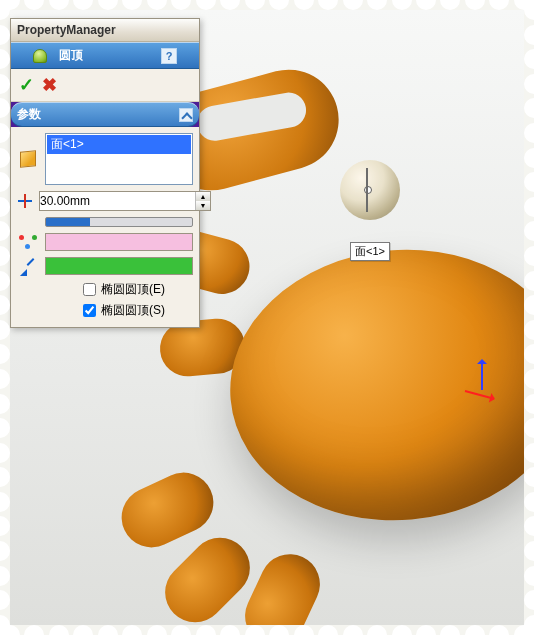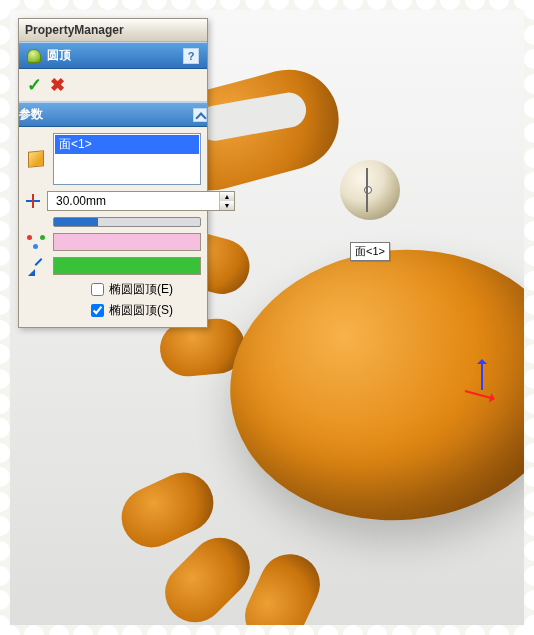--- a/index.html
+++ b/index.html
@@ -92,37 +92,37 @@
   .triad {
     position:absolute; left:455px; top:350px; width:40px; height:50px;
   }
   .triad .z { position:absolute; left:16px; top:0; width:2px; height:30px; background:#3040ff;}
   .triad .z::before { content:""; position:absolute; left:-4px; top:-6px; border:5px solid transparent; border-bottom-color:#3040ff;}
   .triad .x { position:absolute; left:0; top:30px; width:30px; height:2px; background:#ff2020; transform-origin:left center; transform:rotate(15deg);}
   .triad .x::after{content:"";position:absolute;right:-6px;top:-4px;border:5px solid transparent;border-left-color:#ff2020;}
 
   
   .panel {
-    position:absolute; left:18px; top:18px;
+    position:absolute; left:10px; top:18px;
     width:190px;
     background:#4c1d95;
     border:1px solid #9a9382;
     box-shadow:2px 2px 6px rgba(0,0,0,.25);
     z-index:50;
   }
   .pm-title {
     background: linear-gradient(#fdfdfb,#e4ded2 60%,#d6cfbe);
     padding:4px 6px;
     font-weight:bold;
     color:#333;
     border-bottom:1px solid #b8b09c;
   }
   .feature-title {
-    display:flex; align-items:center; gap:6px;
-    padding:4px 8px;
+    display:flex; align-items:center; gap:12px;
+    padding:4px 22px;
     background: linear-gradient(#5aa0e0,#2f72bd);
     color:#fff; font-weight:bold;
     border-top:1px solid #bcd6ef;
     border-bottom:1px solid #1f5a96;
     justify-content:flex-end;
   }
   .feature-title .help {
     margin-left:auto; width:16px; height:16px;
     border:1px solid #bcd6ef; background:#e7f1fa;
     color:#2f72bd; font-weight:bold; text-align:center; line-height:14px;
@@ -133,23 +133,23 @@
     background: radial-gradient(circle at 40% 30%,#dff49a,#8fbf2e 70%,#5d8a11);
     border:1px solid #5d8a11;
   }
   .okcancel {
     display:flex; gap:8px; padding:5px 8px;
     background:#f4f0e8; border-bottom:1px solid #d6cfbe;
   }
   .okcancel .ok { color:#19a519; font-size:18px; font-weight:bold; cursor:pointer;}
   .okcancel .cancel { color:#d03020; font-size:18px; font-weight:bold; cursor:pointer;}
   .section-header {
-    display:flex; align-items:center; padding:3px 0;
+    display:flex; align-items:center; padding:3px 6px;
     background: linear-gradient(#6ba9e2,#3a7dc5);
-    color:#fff; font-weight:bold; border-top:1px solid #bcd6ef; border-bottom:1px solid #1f5a96;
+    color:#fff; font-weight:bold; border-top:1px solid #bcd6ef; border-bottom:1px solid #1f5a96;border-radius:11px;
   }
   .section-header .chev {
     margin-left:auto; width:14px; height:14px;
     border:1px solid #bcd6ef; background:#e7f1fa;
     position:relative;
   }
   .section-header .chev::before{
     content:""; position:absolute; left:3px; top:5px; width:6px; height:6px;
     border-left:2px solid #2f72bd; border-top:2px solid #2f72bd;
     transform:rotate(45deg);
@@ -177,21 +177,21 @@
     content:""; position:absolute; left:1px; top:7px; width:14px; height:2px; background:#1060d0;
   }
   .dist-icon::after{
     content:""; position:absolute; left:7px; top:1px; width:2px; height:14px; background:#d03020;
   }
   .num-input {
     flex:1; display:flex; align-items:stretch;
     border:1px solid #9a9382; height:20px; background:#fff;
   }
   .num-input input {
-    flex:1; border:none; outline:none; padding:0 8px; font-size:12px;
+    flex:1; border:none; outline:none; padding:0 0; font-size:12px;
   }
   .spin { width:15px; display:flex; flex-direction:column;}
   .spin button {
     flex:1; border:none; background:linear-gradient(#fdfdfd,#d8d8d0);
     border-left:1px solid #bbb; padding:0; cursor:pointer; font-size:7px; line-height:1;
   }
   .slider {
     flex:1; height:10px;
     background: linear-gradient(90deg,#2a6fc9 0%,#2a6fc9 30%,#dcdce0 30%,#dcdce0 100%);
     border:1px solid #8a8a8a;

